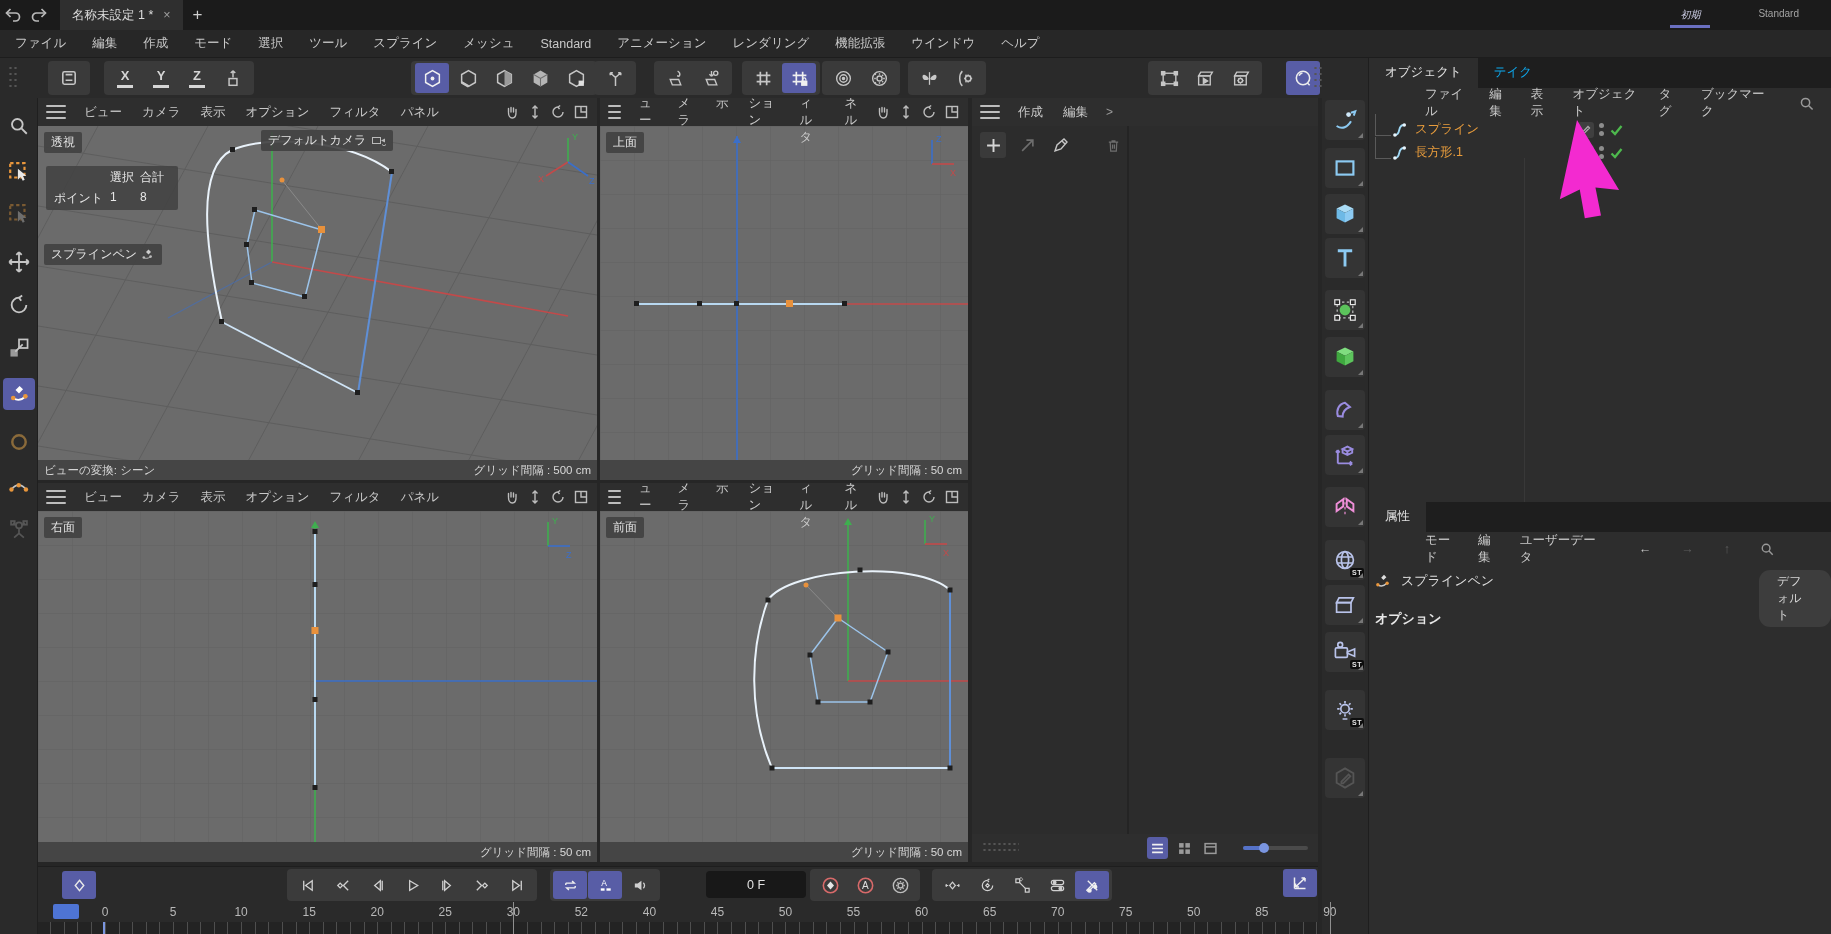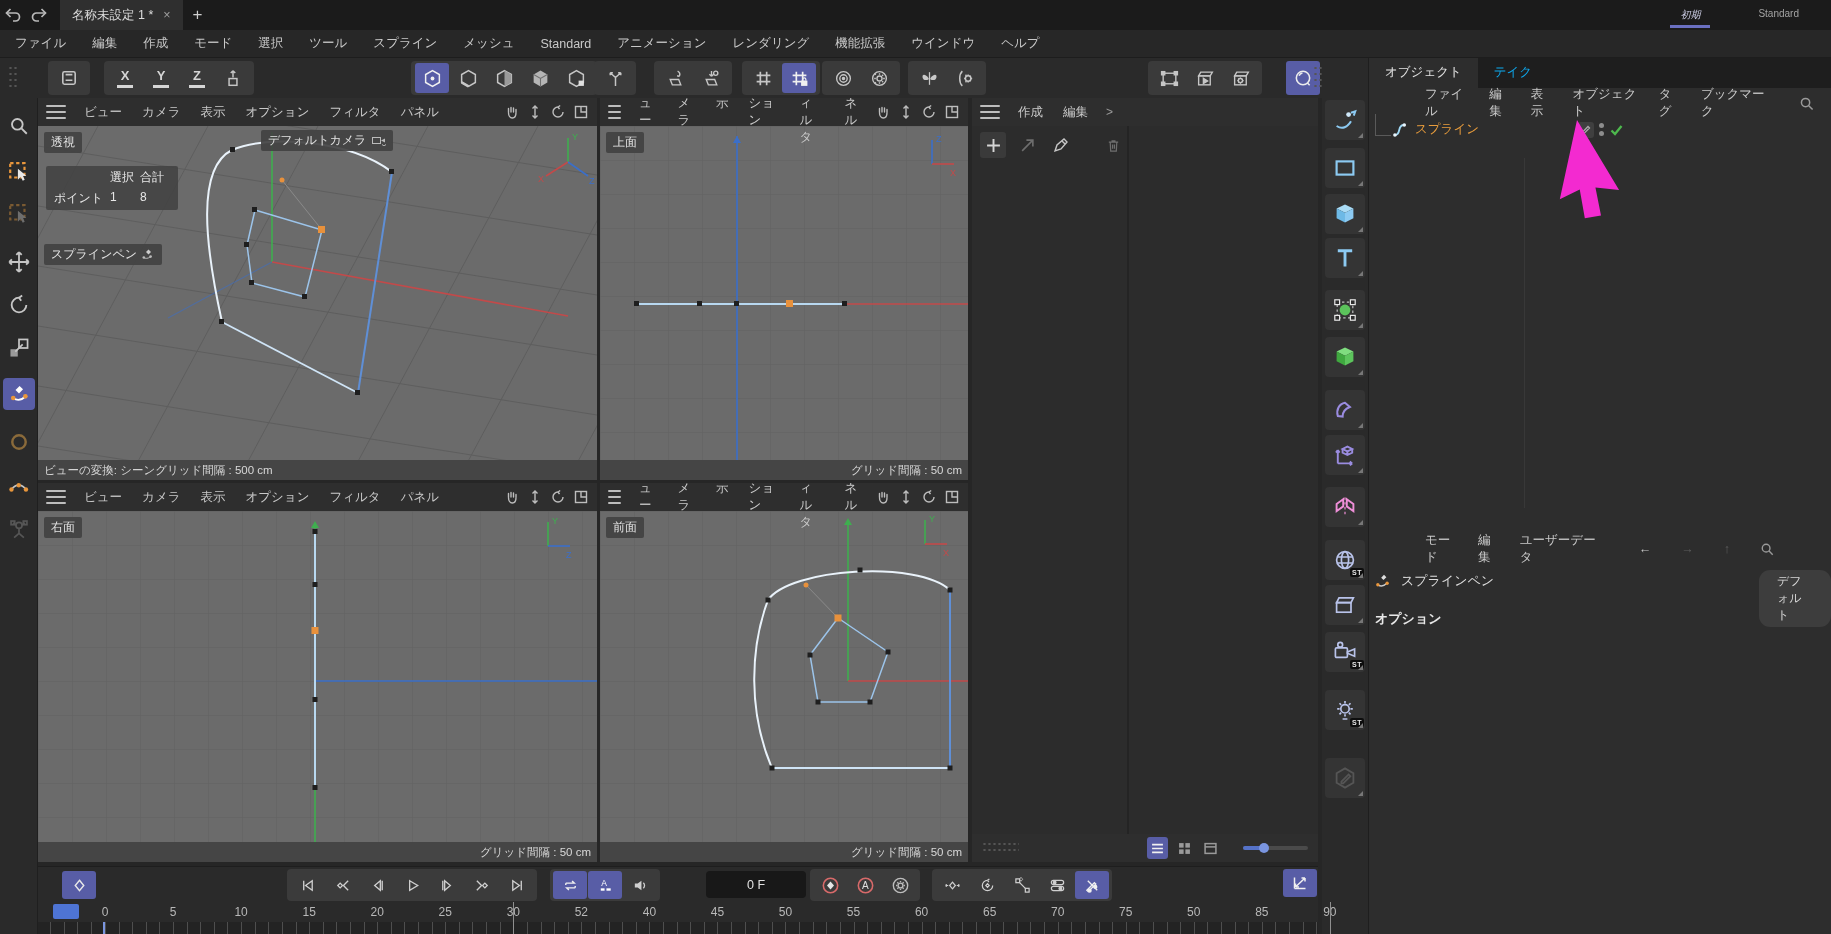--- a/index.html
+++ b/index.html
@@ -37,21 +37,21 @@
 
 .vp{position:absolute;background:#6b6b6b;overflow:hidden}
 .vphead{position:absolute;left:0;top:0;right:0;height:28px;background:#2e2e2e;display:flex;align-items:center;padding:0 8px;gap:2px;z-index:5}
 .vpm span{padding:0 10px;font-size:12.5px;color:#c9c9c9}
 .vpm{display:flex}
 .vptools{margin-left:auto;display:flex;gap:7px;align-items:center}
 .hamb{width:20px;height:14px;display:flex;flex-direction:column;justify-content:space-between;margin-right:6px}
 .hamb i{height:2px;background:#bdbdbd;border-radius:1px}
 .chip{position:absolute;background:rgba(66,66,66,.92);color:#e3e3e3;font-size:12px;padding:2px 7px;border-radius:2px;z-index:4;white-space:nowrap}
 .hudtbl{position:absolute;z-index:4;background:rgba(66,66,66,.88);color:#e8e8e8;font-size:12px;border-radius:2px;padding:3px 8px;display:grid;grid-template-columns:56px 30px 30px;row-gap:4px}
-.vpfoot{position:absolute;left:0;right:0;bottom:0;height:20px;background:#454545;display:flex;align-items:center;justify-content:flex-start;padding:0 6px;font-size:11.5px;color:#d8d8d8;z-index:4}
+.vpfoot{position:absolute;left:0;right:0;bottom:0;height:20px;background:#454545;display:flex;align-items:center;justify-content:space-between;padding:0 6px;font-size:11.5px;color:#d8d8d8;z-index:4}
 .vpfoot .only-r{margin-left:auto}
 
 .cpanel{position:absolute;left:972px;top:98px;width:346px;height:764px;background:#2c2c2c}
 .cpanel .vphead{background:#2e2e2e}
 .cp-tools{position:absolute;left:0;top:30px;right:0;height:34px;display:flex;align-items:center;gap:8px;padding:0 8px}
 .cp-btn{width:26px;height:26px;display:flex;align-items:center;justify-content:center;border-radius:3px;color:#cfcfcf;font-size:17px}
 .cp-seam{position:absolute;top:0;bottom:0;width:2px;background:#242424}
 .cp-bottom{position:absolute;left:0;bottom:0;right:0;height:28px;background:#2e2e2e;display:flex;align-items:center;gap:6px;padding:0 10px}
 .vm-btn{width:22px;height:22px;border-radius:3px;display:flex;align-items:center;justify-content:center}
 .vm-btn.on{background:#585da6}
@@ -907,23 +907,49 @@
           </span>
           <span class="dot2">
               <i></i>
               <i></i>
             </span>
           <svg width="15" height="14" viewBox="0 0 14 14">
               <path d="M2 7.5 5.5 11 12 3" fill="none" stroke="#4db84d" stroke-width="2.3"></path>
             </svg>
         </span>
       </div>
+        <div class="om-row">
+        <span class="treeln"></span>
+        <svg width="18" height="18" viewBox="0 0 16 16">
+            <path d="M3.5 12.5C9.5 12.5 5 3.5 11.5 3.5" fill="none" stroke="#9fd8f5" stroke-width="1.7"></path>
+            <circle cx="3.5" cy="12.5" r="1.6" fill="#e8f4fc"></circle>
+            <circle cx="11.8" cy="3.5" r="1.6" fill="#e8f4fc"></circle>
+          </svg>
+        <span class="om-name">長方形.1</span>
+        <span class="om-chips">
+          <span style="width:16px;height:16px;background:#3f3f3f;border-radius:3px;display:flex;align-items:center;justify-content:center">
+            <svg width="10" height="10" viewBox="0 0 10 10" stroke="#aaa" stroke-width="1.3" fill="none">
+                <path d="M1.5 8.5 2 6.5 7 1.5 8.5 3 3.5 8z"></path>
+              </svg>
+          </span>
+          <span class="dot2">
+              <i></i>
+              <i></i>
+            </span>
+          <svg width="15" height="14" viewBox="0 0 14 14">
+              <path d="M2 7.5 5.5 11 12 3" fill="none" stroke="#4db84d" stroke-width="2.3"></path>
+            </svg>
+        </span>
+      </div>
       </div>
     <span class="abs" style="left:155px;top:100px;width:1px;height:350px;background:#383838"></span>
 
+    <div class="ptabs" style="top:444px">
+      <span class="ptab active">属性</span>
+    </div>
     <div class="pmenu" style="top:478px">
       <span class="hamb">
           <i></i>
           <i></i>
           <i></i>
         </span>
       <span style="display:flex">
           <span>モード</span>
           <span>編集</span>
           <span>ユーザーデータ</span>

